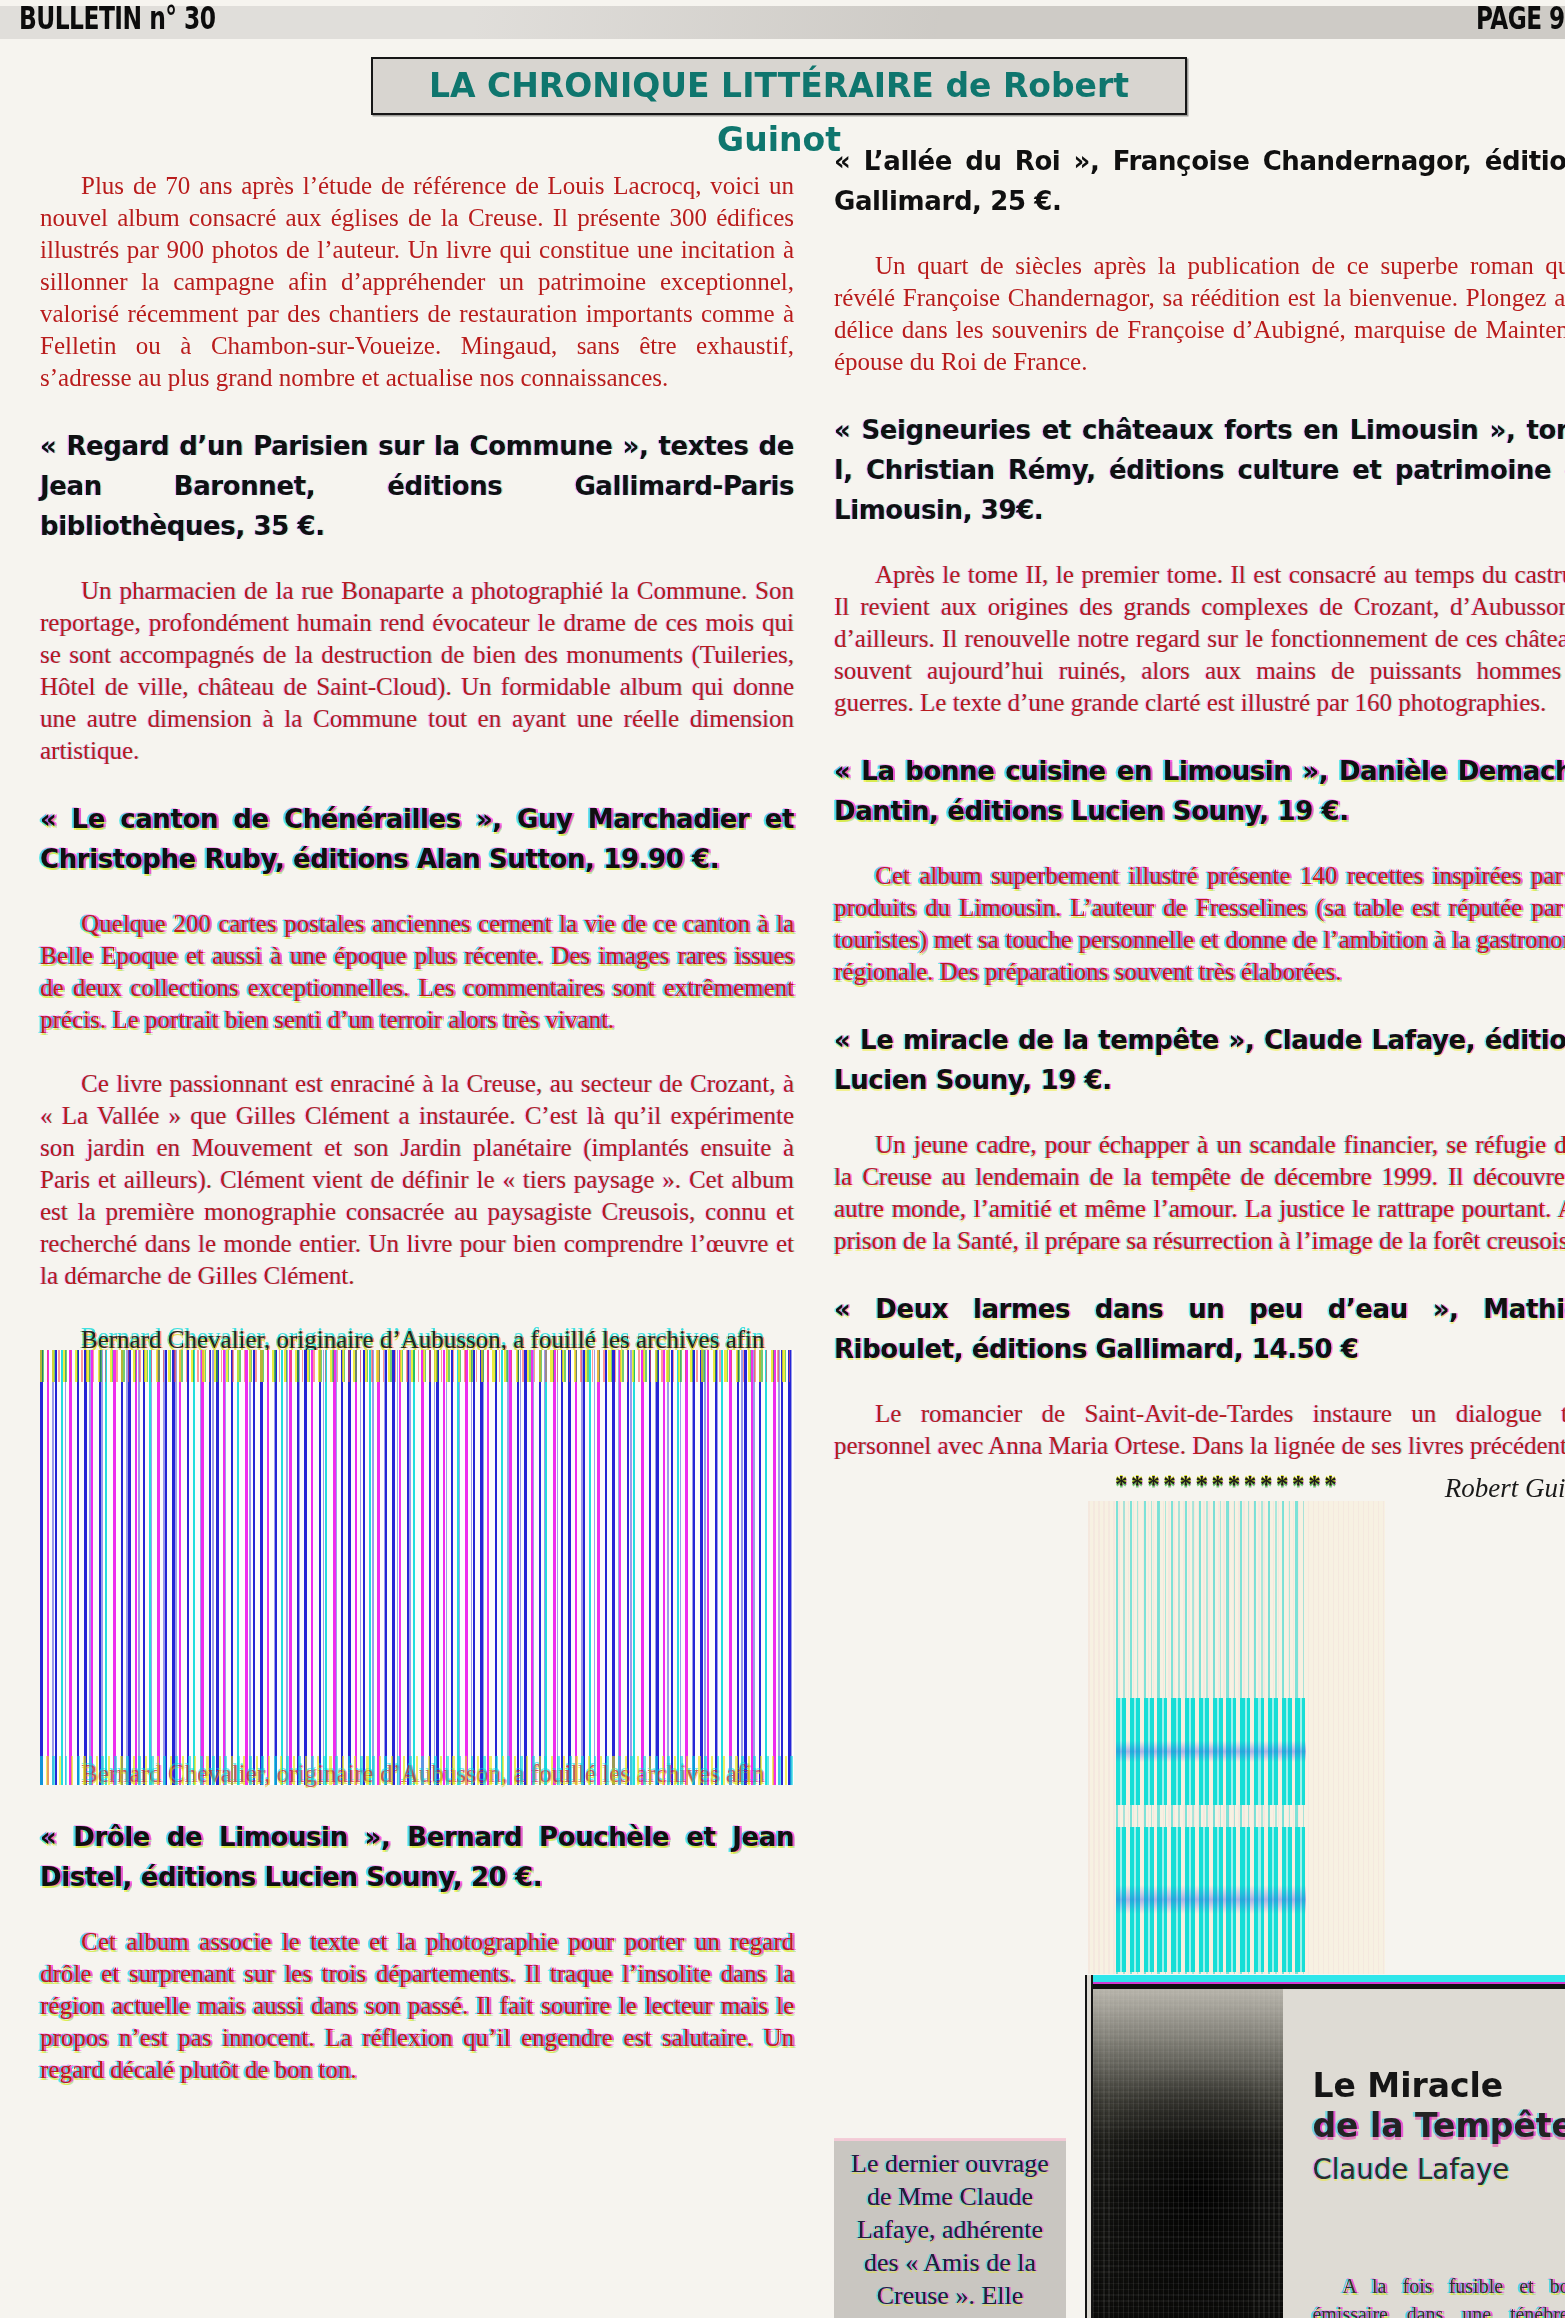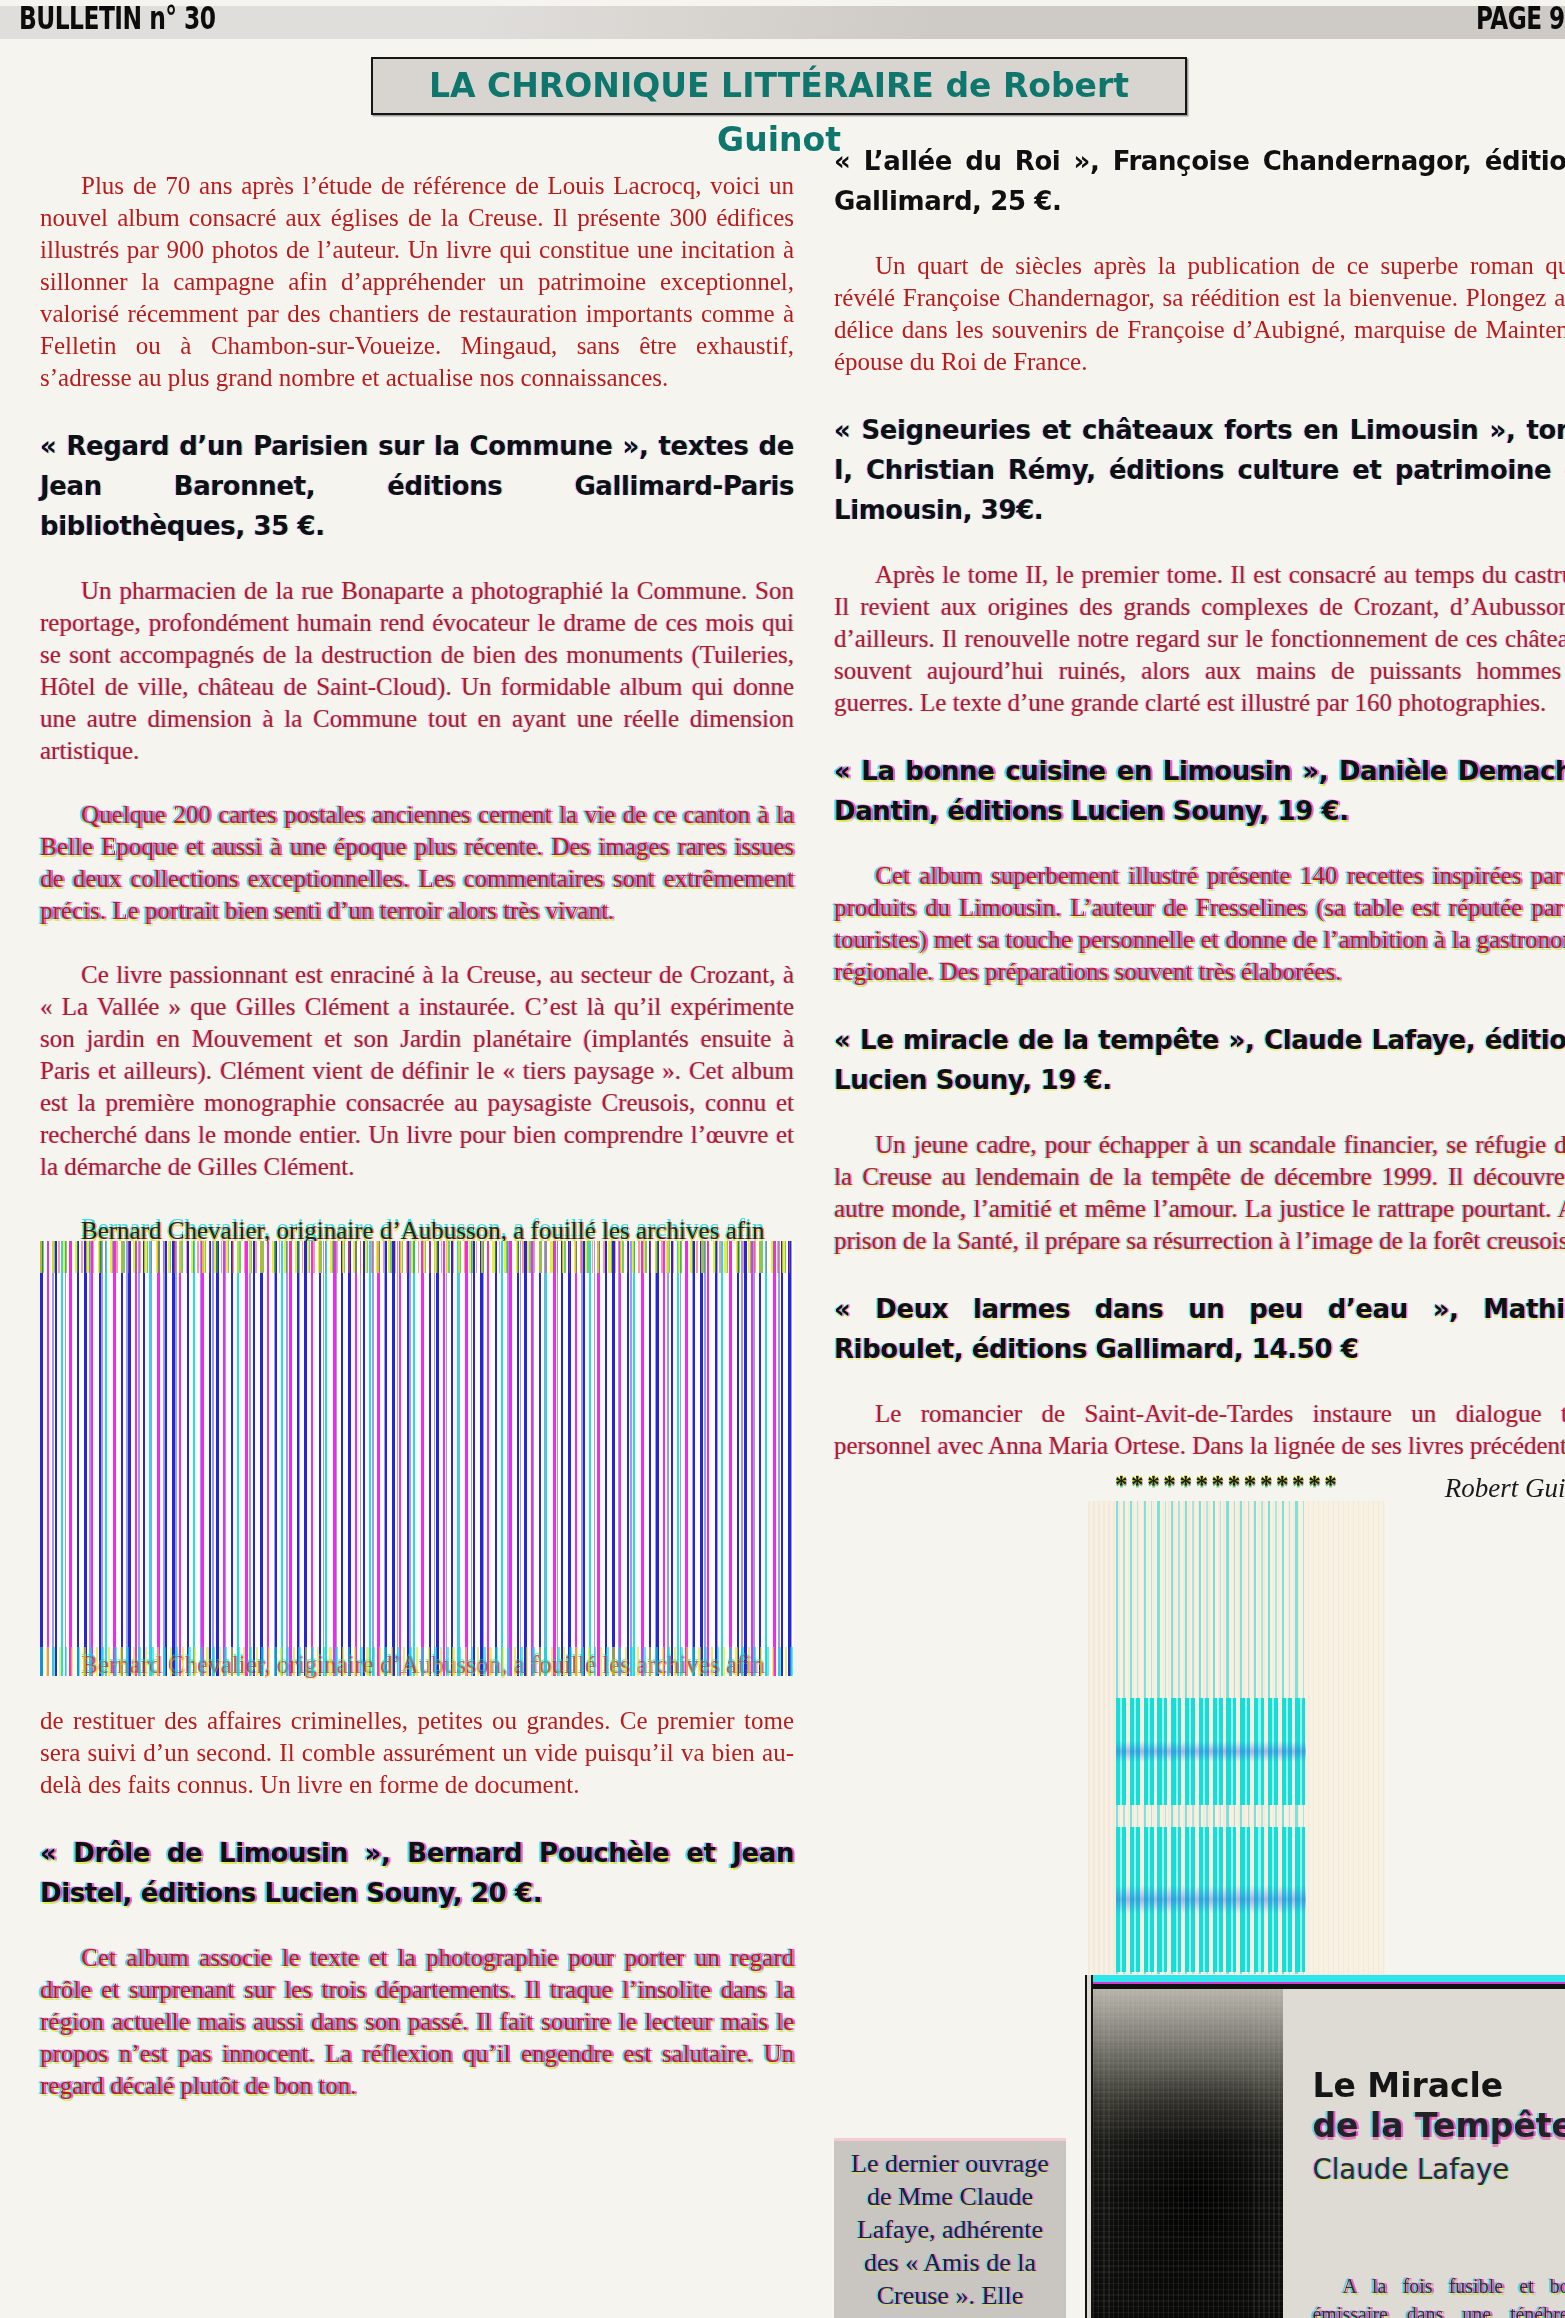--- a/index.html
+++ b/index.html
@@ -99,31 +99,31 @@
 
   <div id="col-left" class="col">
     <div class="sec">
       <div class="p">Plus de 70 ans après l’étude de référence de Louis Lacrocq, voici un nouvel album consacré aux églises de la Creuse. Il présente 300 édifices illustrés par 900 photos de l’auteur. Un livre qui constitue une incitation à sillonner la campagne afin d’appréhender un patrimoine exceptionnel, valorisé récemment par des chantiers de restauration importants comme à Felletin ou à Chambon-sur-Voueize. Mingaud, sans être exhaustif, s’adresse au plus grand nombre et actualise nos connaissances.</div>
     </div>
     <div class="sec">
       <div class="h fxL">« Regard d’un Parisien sur la Commune », textes de Jean Baronnet, éditions Gallimard-Paris bibliothèques, 35 €.</div>
       <div class="p fxL">Un pharmacien de la rue Bonaparte a photographié la Commune. Son reportage, profondément humain rend évocateur le drame de ces mois qui se sont accompagnés de la destruction de bien des monuments (Tuileries, Hôtel de ville, château de Saint-Cloud). Un formidable album qui donne une autre dimension à la Commune tout en ayant une réelle dimension artistique.</div>
     </div>
     <div class="sec">
+      <div class="h fxH">« Le canton de Chénérailles », Guy Marchadier et Christophe Ruby, éditions Alan Sutton, 19.90 €.</div>
       <div class="p fxH">Quelque 200 cartes postales anciennes cernent la vie de ce canton à la Belle Epoque et aussi à une époque plus récente. Des images rares issues de deux collections exceptionnelles. Les commentaires sont extrêmement précis. Le portrait bien senti d’un terroir alors très vivant.</div>
     </div>
     <div class="sec">
       <div class="p fxL">Ce livre passionnant est enraciné à la Creuse, au secteur de Crozant, à « La Vallée » que Gilles Clément a instaurée. C’est là qu’il expérimente son jardin en Mouvement et son Jardin planétaire (implantés ensuite à Paris et ailleurs). Clément vient de définir le « tiers paysage ». Cet album est la première monographie consacrée au paysagiste Creusois, connu et recherché dans le monde entier. Un livre pour bien comprendre l’œuvre et la démarche de Gilles Clément.</div>
     </div>
     <div class="sec">
       <div id="glitch-line">Bernard Chevalier, originaire d’Aubusson, a fouillé les archives afin</div>
       <div id="left-band">
         <div id="ghost-line">Bernard Chevalier, originaire d’Aubusson, a fouillé les archives afin</div>
       </div>
-      <div class="p noindent">de restituer des affaires criminelles, petites ou grandes. Ce premier tome sera suivi d’un second. Il comble assurément un vide puisqu’il va bien au-delà des faits connus. Un livre en forme de document.</div>
     </div>
     <div class="sec">
       <div class="h fxH">« Drôle de Limousin », Bernard Pouchèle et Jean Distel, éditions Lucien Souny, 20 €.</div>
       <div class="p fxH">Cet album associe le texte et la photographie pour porter un regard drôle et surprenant sur les trois départements. Il traque l’insolite dans la région actuelle mais aussi dans son passé. Il fait sourire le lecteur mais le propos n’est pas innocent. La réflexion qu’il engendre est salutaire. Un regard décalé plutôt de bon ton.</div>
     </div>
   </div>
 
   <div id="col-right" class="col">
     <div class="sec">
       <div class="h">« L’allée du Roi », Françoise Chandernagor, éditions Gallimard, 25 €.</div>

